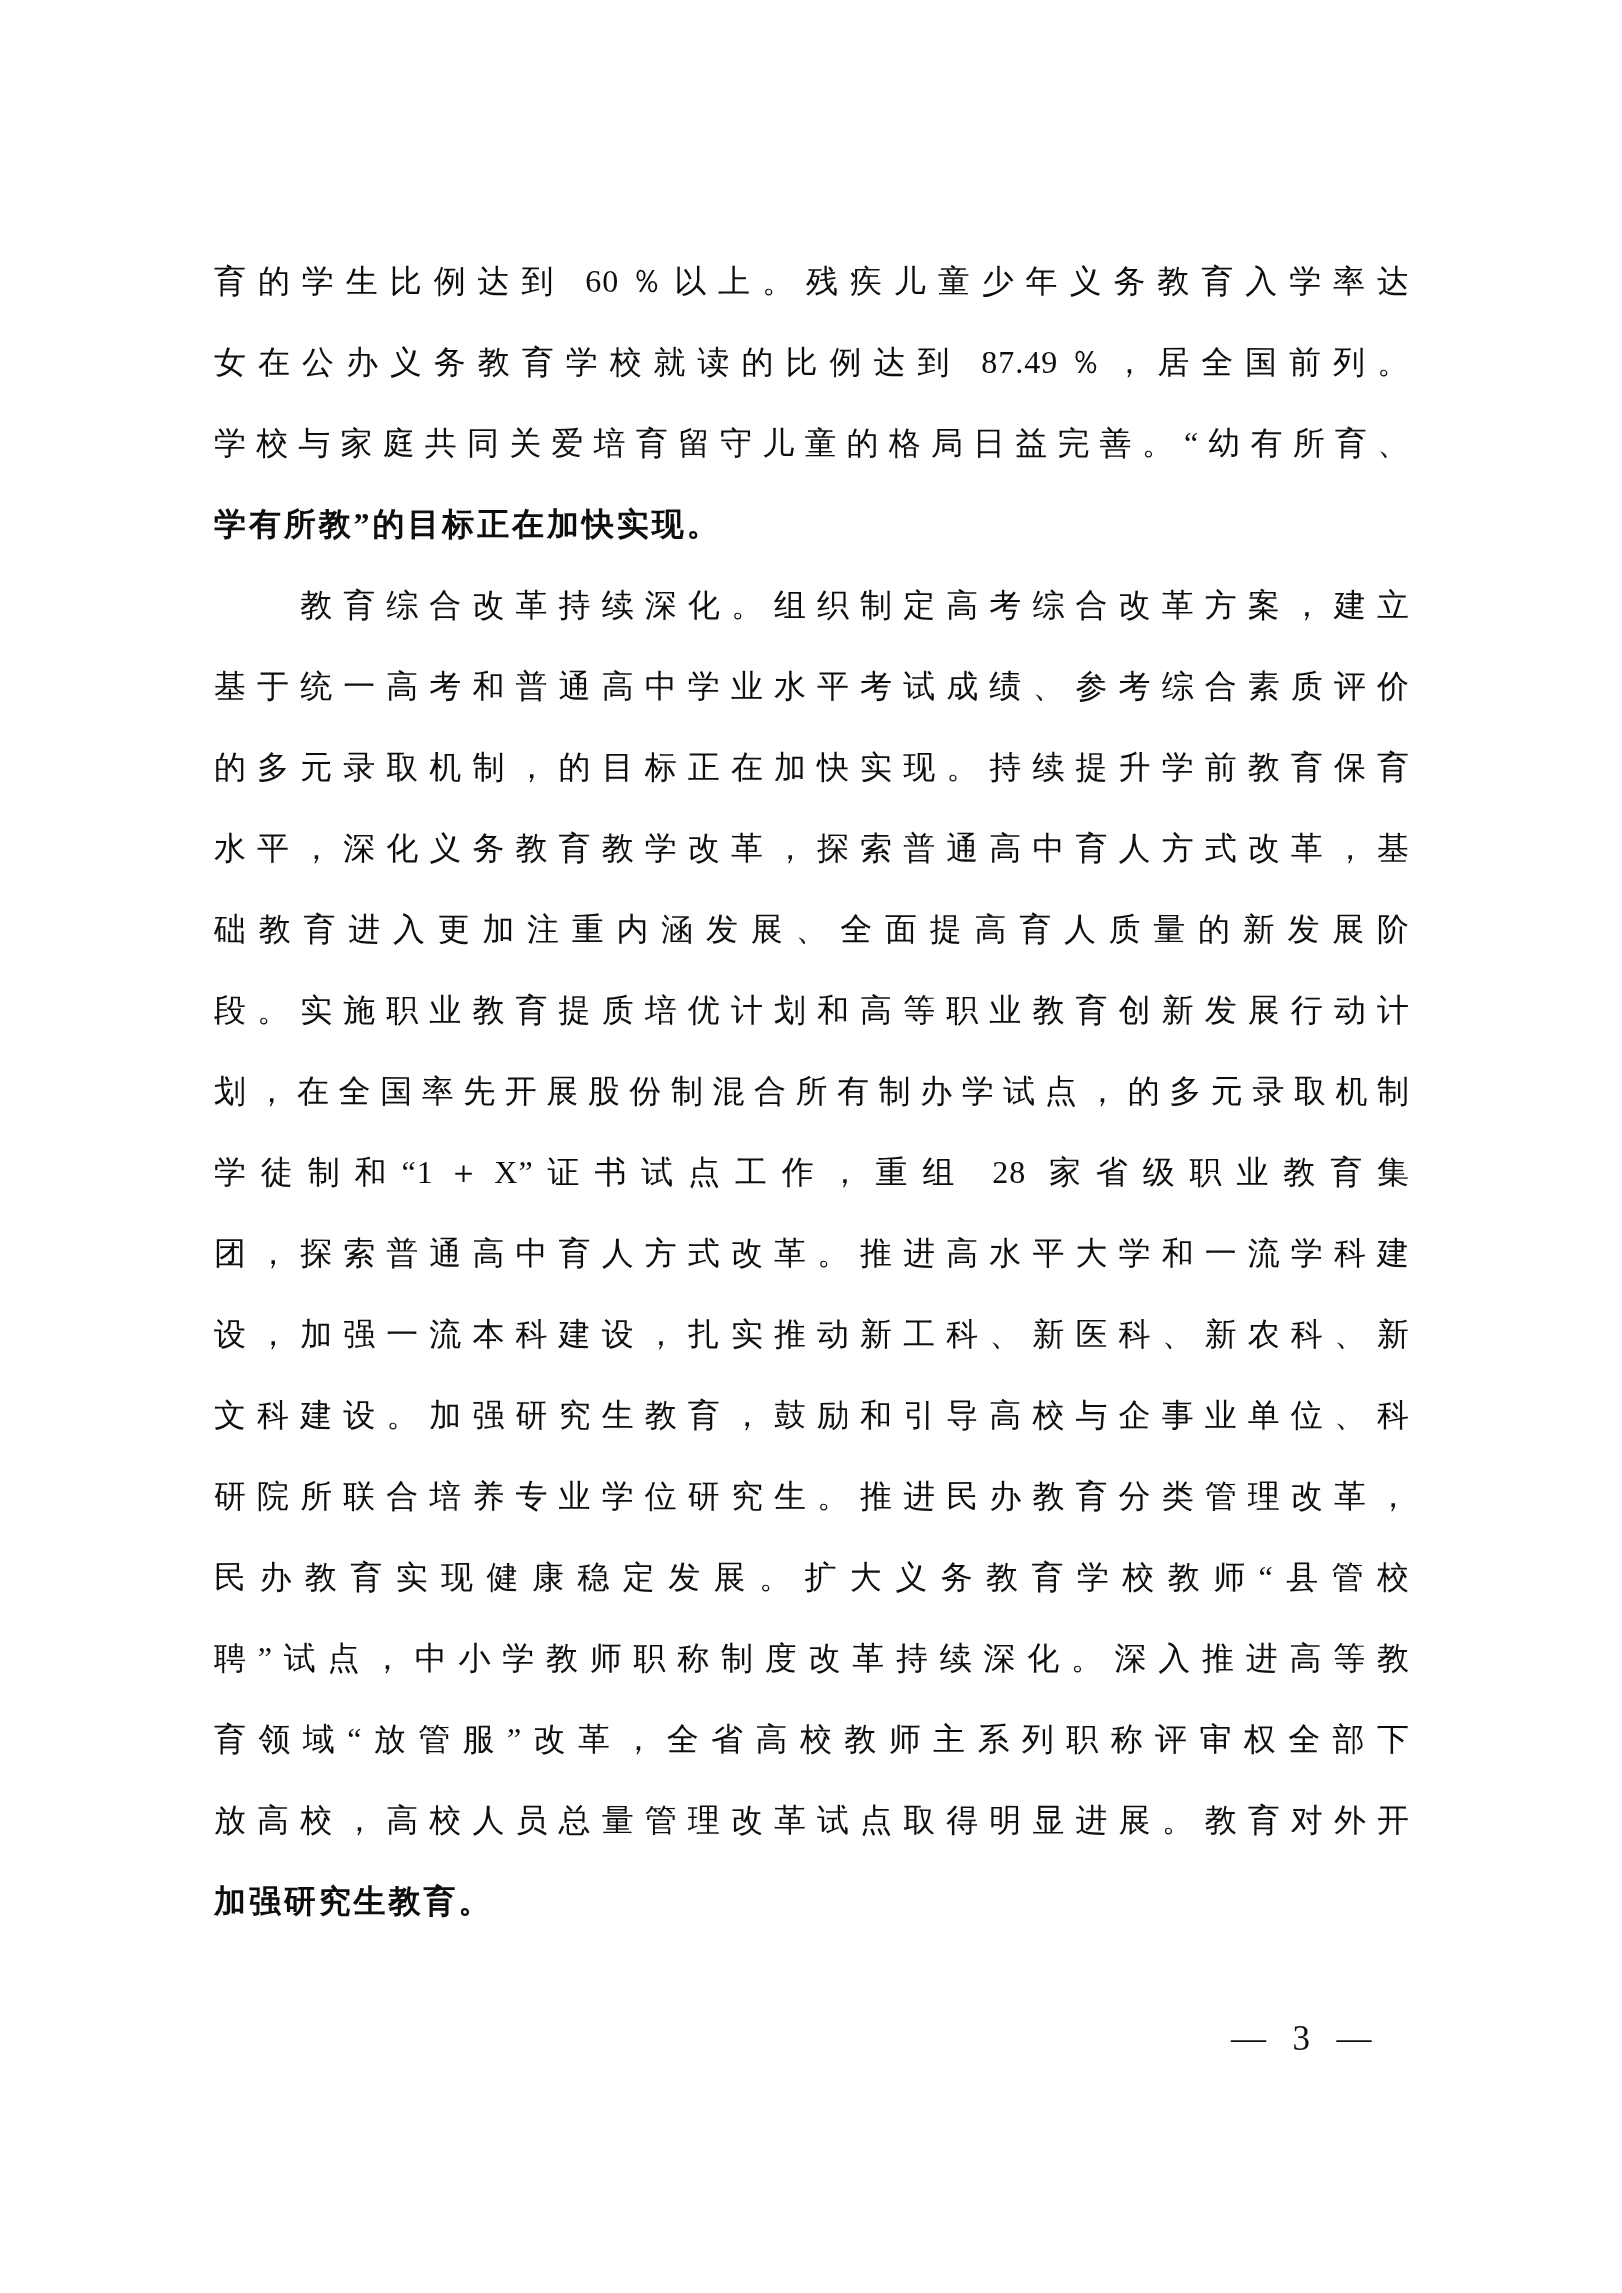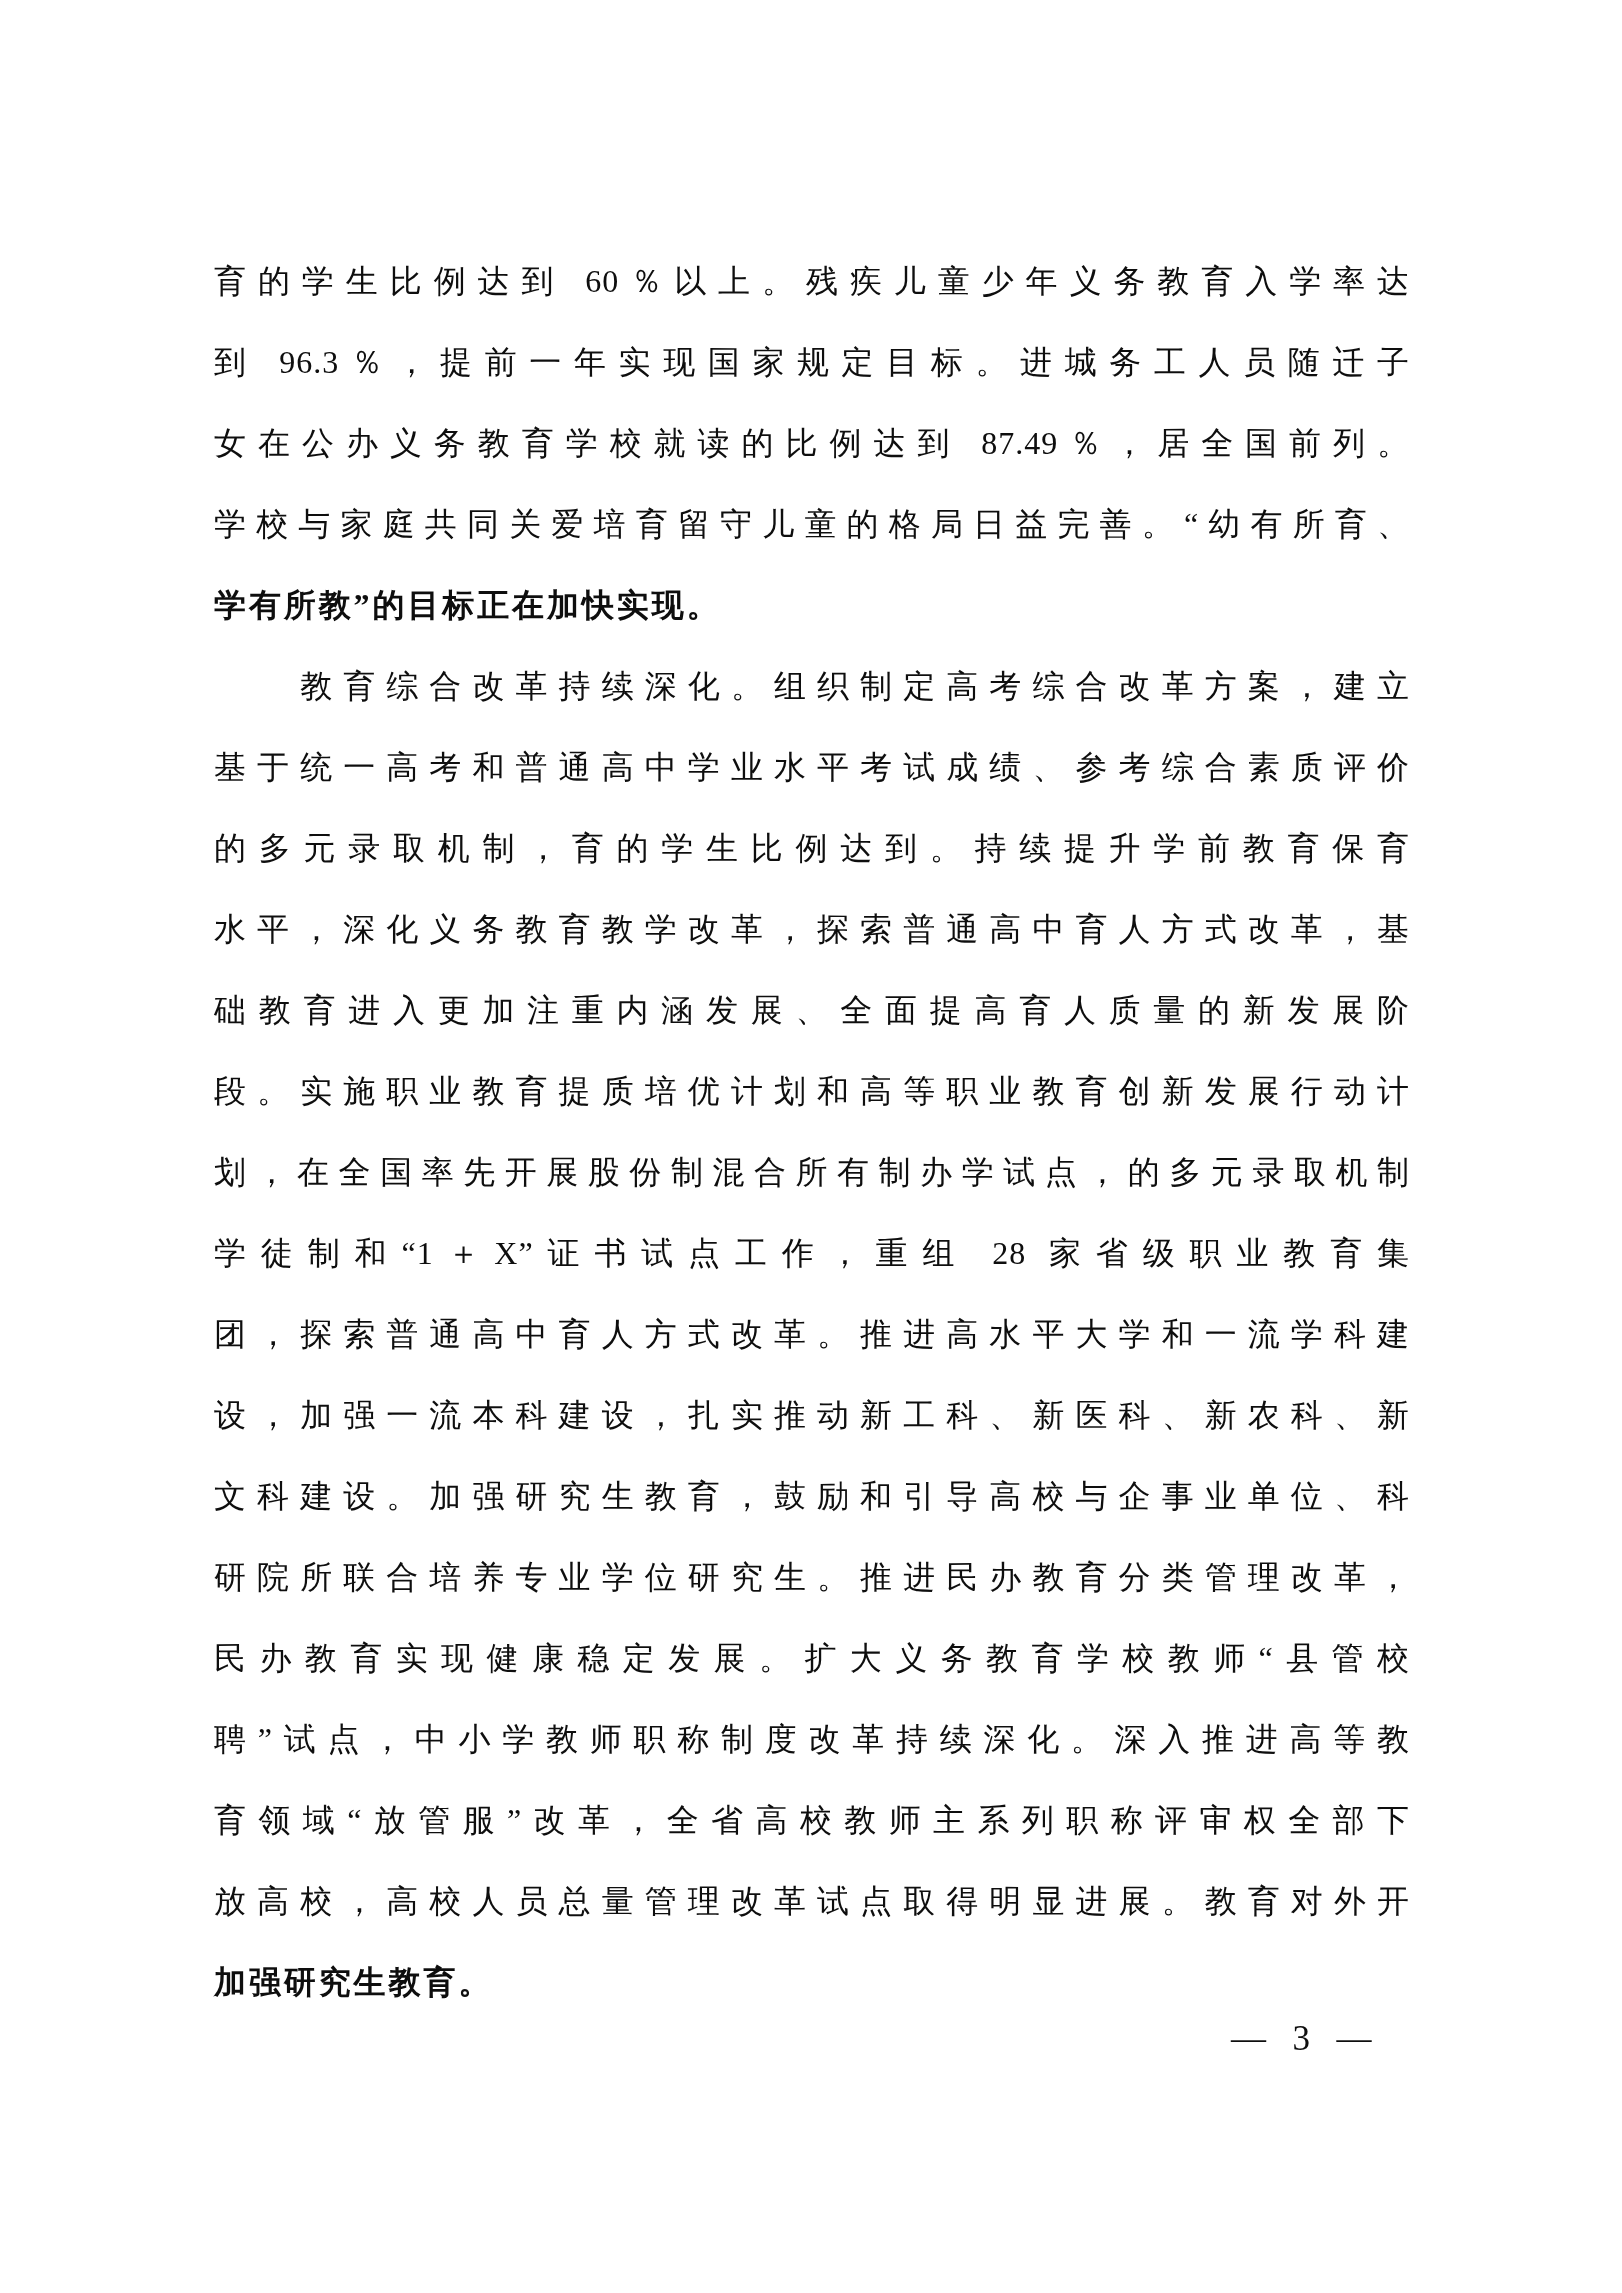--- a/index.html
+++ b/index.html
@@ -55,27 +55,26 @@
     text-align: left;
     white-space: pre;
   }
 </style>
 </head>
 <body style="background: rgb(255, 255, 255);">
 
 <div class="page" style="background: rgb(255, 255, 255);">
   <div class="text-block" style="color: rgb(14, 14, 14);">
     <div class="line">育的学生比例达到 60％以上。残疾儿童少年义务教育入学率达</div>
-    <div class="line">到 96.3％，提前一年实现国家规定目标。进城务工人员随迁子</div>
     <div class="line">女在公办义务教育学校就读的比例达到 87.49％，居全国前列。</div>
     <div class="line">学校与家庭共同关爱培育留守儿童的格局日益完善。“幼有所育、</div>
     <div class="line flush">学有所教”的目标正在加快实现。</div>
     <div class="line">　　教育综合改革持续深化。组织制定高考综合改革方案，建立</div>
     <div class="line">基于统一高考和普通高中学业水平考试成绩、参考综合素质评价</div>
-    <div class="line">的多元录取机制，育的学生比例达到。持续提升学前教育保育</div>
+    <div class="line">的多元录取机制，的目标正在加快实现。持续提升学前教育保育</div>
     <div class="line">水平，深化义务教育教学改革，探索普通高中育人方式改革，基</div>
     <div class="line">础教育进入更加注重内涵发展、全面提高育人质量的新发展阶</div>
     <div class="line">段。实施职业教育提质培优计划和高等职业教育创新发展行动计</div>
     <div class="line">划，在全国率先开展股份制混合所有制办学试点，的多元录取机制</div>
     <div class="line">学徒制和“1＋X”证书试点工作，重组 28 家省级职业教育集</div>
     <div class="line">团，探索普通高中育人方式改革。推进高水平大学和一流学科建</div>
     <div class="line">设，加强一流本科建设，扎实推动新工科、新医科、新农科、新</div>
     <div class="line">文科建设。加强研究生教育，鼓励和引导高校与企事业单位、科</div>
     <div class="line">研院所联合培养专业学位研究生。推进民办教育分类管理改革，</div>
     <div class="line">民办教育实现健康稳定发展。扩大义务教育学校教师“县管校</div>

